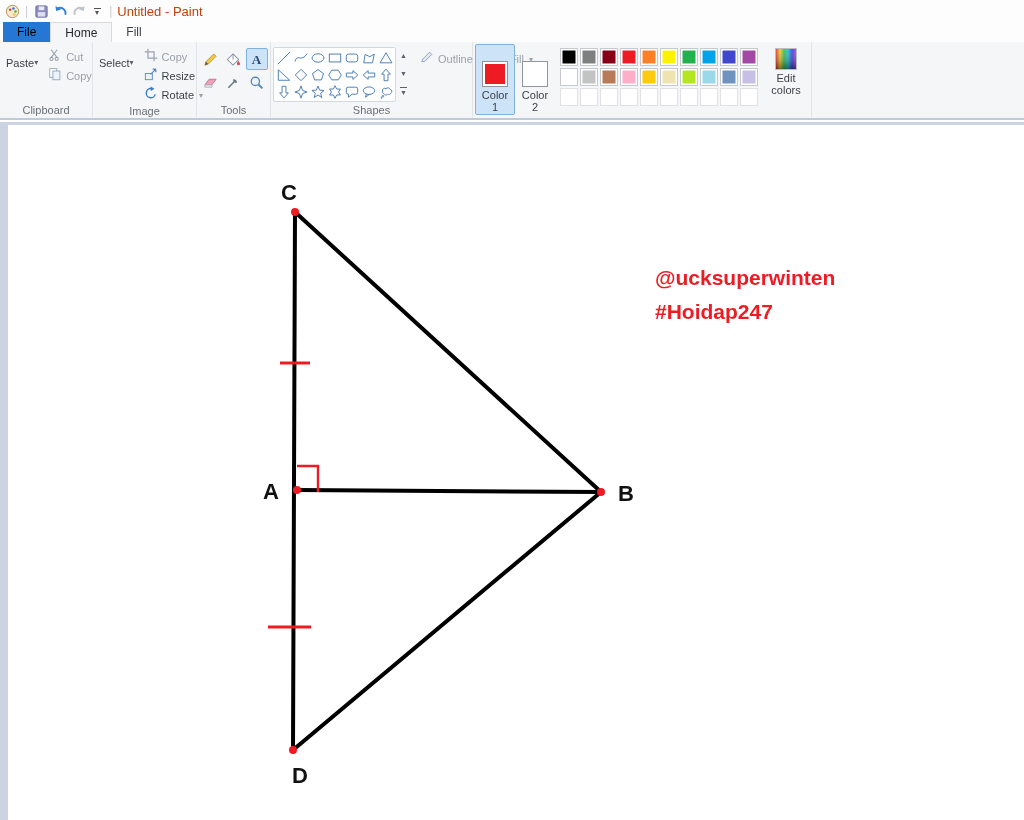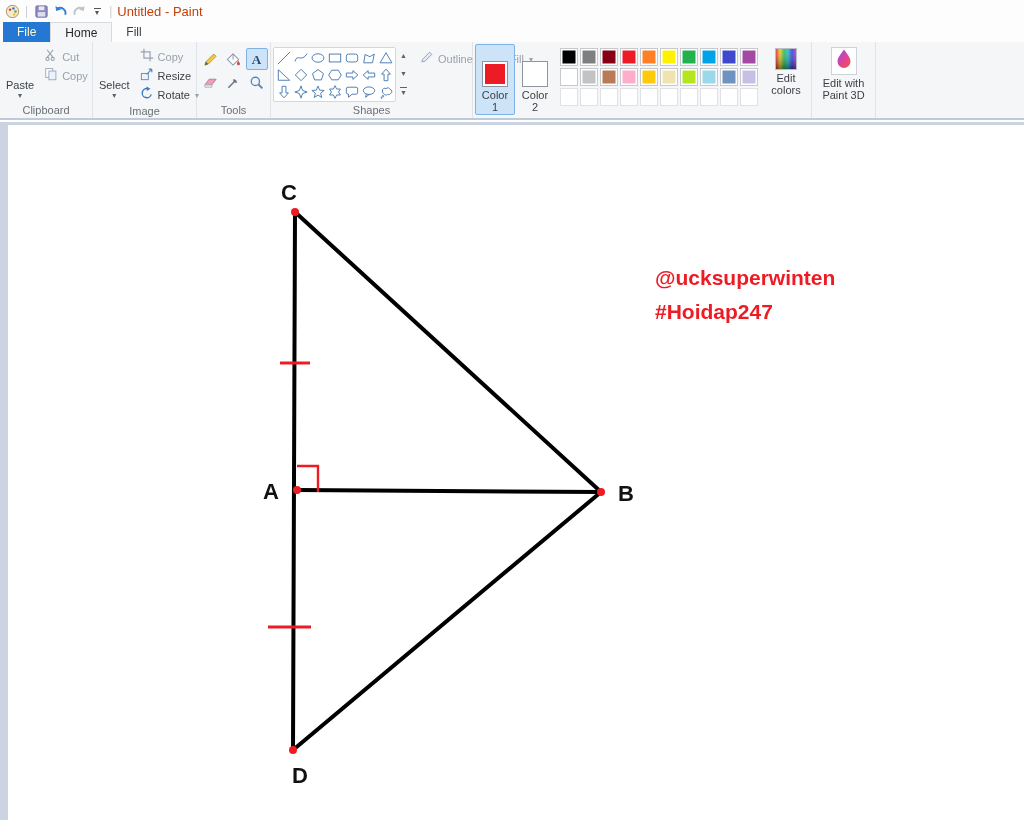--- a/index.html
+++ b/index.html
@@ -17,31 +17,31 @@
     width:14px; height:16px; color:#555; cursor:default; }
   .qat-caret i { display:block; width:7px; height:0; border-top:1.5px solid #555; margin-bottom:1px; }
   .qat-caret::after { content:"▾"; font-size:8px; line-height:5px; }
   .win-title { color:#c2410c; font-size:13px; white-space:nowrap; }
 
   
   .tabrow { position:absolute; left:0; top:22px; width:100%; height:20px; background:#fdfdfd;
     display:flex; align-items:flex-end; }
   .tab { height:20px; padding:0 14px; font-size:12px; color:#3c4045;
     display:flex; align-items:center; cursor:default; }
-  .tab-file { background:#2577d4; color:#fef9c3; margin-left:3px; min-width:44px; justify-content:center; }
+  .tab-file { background:#2577d4; color:#000000; margin-left:3px; min-width:44px; justify-content:center; }
   .tab-active { background:#f5f6f7; border:1px solid #d8dadd; border-bottom:none; color:#26282b; }
 
   
   .ribbon { position:absolute; left:0; top:42px; width:100%; height:78px; background:#f5f6f7;
     border-bottom:2px solid #bfc9d9; display:flex; align-items:stretch; }
   .group { display:flex; flex-direction:column; border-right:1px solid #e0e3e7; padding:2px 2px 0 2px; }
   .gbody { flex:1; display:flex; align-items:flex-start; }
   .glabel { text-align:center; font-size:11px; color:#6a7077; padding:1px 0 2px 0; }
 
-  .bigbtn { display:flex; flex-direction:column; align-items:center; padding:3px 4px 1px 4px;
+  .bigbtn { display:flex; flex-direction:row; align-items:center; padding:3px 4px 1px 4px;
     border-radius:2px; cursor:default; }
   .bicon { height:30px; display:flex; align-items:center; justify-content:center; }
   .blabel { font-size:11px; color:#3b3f44; margin-top:2px; white-space:pre-line; text-align:center; line-height:12px; }
   .caret { color:#5a6270; font-size:8px; line-height:7px; margin-top:1px; }
   .caret::after { content:"▾"; }
 
   .vcol { display:flex; flex-direction:column; justify-content:flex-start; margin-left:2px; gap:1px; padding-top:4px; }
   .smallbtn { display:flex; align-items:center; gap:4px; padding:1px 4px; border-radius:2px; height:18px; cursor:default; }
   .smallbtn svg { width:14px; height:14px; }
   .slabel { font-size:11px; color:#3b3f44; white-space:nowrap; }
@@ -454,39 +454,20 @@
                   </linearGradient>
                 </defs>
                 <rect width="20" height="20" fill="url(#gx)"></rect>
                 <rect width="20" height="20" fill="url(#gy)"></rect>
               </svg></span>
           <span class="clabel">Edit colors</span>
         </div>
       </div>
     </div>
 
-    <div class="group" style="width:64px">
-      <div class="gbody" style="justify-content:center; width:100%">
-        <div class="p3dbtn">
-          <span class="p3d-icon">
-              <svg viewBox="0 0 24 26" xmlns="http://www.w3.org/2000/svg">
-                <defs>
-                  <linearGradient id="g3d" x1="0" y1="0" x2="1" y2="1">
-                    <stop offset="0" stop-color="#7b5cf0"></stop>
-                    <stop offset="0.5" stop-color="#e0409a"></stop>
-                    <stop offset="1" stop-color="#f05840"></stop>
-                  </linearGradient>
-                </defs>
-                <path d="M12 1.5 C8.5 6.5 5.5 9.5 5.5 13.5 a6.5 6.5 0 0 0 13 0 C18.5 9.5 15.5 6.5 12 1.5 Z" fill="url(#g3d)"></path>
-              </svg>
-            </span>
-          <span class="clabel">Edit with Paint 3D</span>
-        </div>
-      </div>
-    </div>
 
   </div>
 
   <div class="workspace">
     <div class="canvas">
       <svg id="drawing-svg" width="1016" height="695" viewBox="0 0 1016 695">
           <line x1="287" y1="87" x2="285" y2="625" stroke="#000000" stroke-width="4" stroke-linecap="round"></line>
           <line x1="287" y1="87" x2="593" y2="367" stroke="#000000" stroke-width="4" stroke-linecap="round"></line>
           <line x1="289" y1="365" x2="593" y2="367" stroke="#000000" stroke-width="4" stroke-linecap="round"></line>
           <line x1="285" y1="625" x2="593" y2="367" stroke="#000000" stroke-width="4" stroke-linecap="round"></line>

